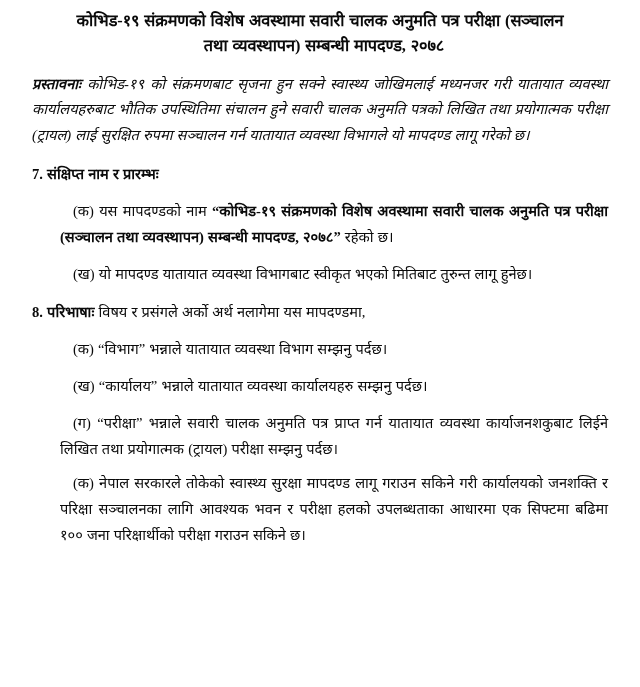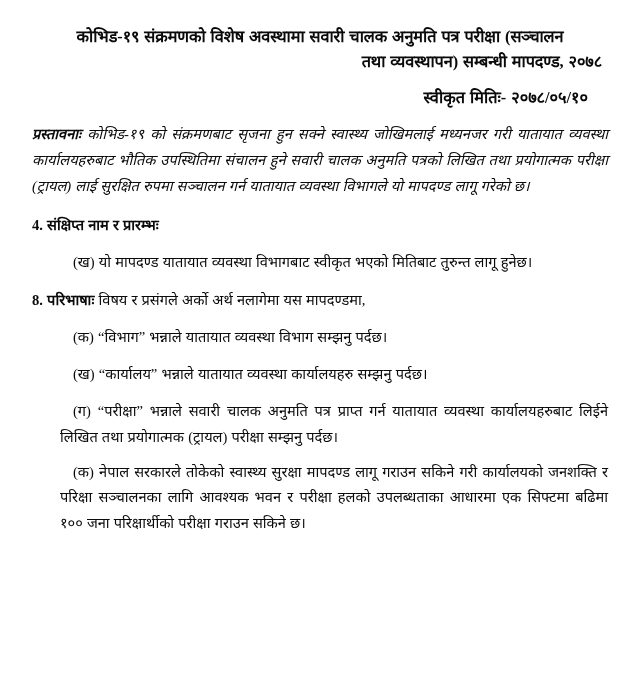--- a/index.html
+++ b/index.html
@@ -14,39 +14,37 @@
     font-family: "Liberation Serif", "DejaVu Serif", serif;
     color: #0a0a0a;
     -webkit-font-smoothing: antialiased;
   }
   .page {
     position: relative;
     width: 640px;
     height: 525px;
     box-sizing: border-box;
     padding: 0 32px;
-    margin-top: 16px;
   }
 
   
   .doc-title {
     margin: 0;
     padding-top: 9px;
     text-align: center;
     font-size: 16.3px;
     font-weight: bold;
     line-height: 1.52;
     letter-spacing: -0.1px;
     word-spacing: 1px;
   }
   .doc-title .t-line { display: block; }
   .doc-title .t-line-2 {
     padding-left: 14px;
     padding-right: 6px;
-    text-align: right;
   }
 
   .approval-date {
     margin: 0;
     padding-top: 12px;
     padding-right: 20px;
     text-align: right;
     font-size: 16.3px;
     font-weight: bold;
     line-height: 1.4;
@@ -103,33 +101,33 @@
 </head>
 <body>
 
 <div class="page">
 
   <h1 class="doc-title">
     <span class="t-line t-line-1">कोभिड-१९ संक्रमणको विशेष अवस्थामा सवारी चालक अनुमति पत्र परीक्षा (सञ्चालन</span>
     <span class="t-line t-line-2">तथा व्यवस्थापन) सम्बन्धी मापदण्ड, २०७८</span>
   </h1>
 
-  <p class="approval-date">स्वीकृत मितिः- २०७८/०५/१०</p>
 
   <p class="para preamble"><span class="lead">प्रस्तावनाः</span><span> कोभिड-१९ को संक्रमणबाट सृजना हुन सक्ने स्वास्थ्य जोखिमलाई मध्यनजर गरी यातायात व्यवस्था कार्यालयहरुबाट भौतिक उपस्थितिमा संचालन हुने सवारी चालक अनुमति पत्रको लिखित तथा प्रयोगात्मक परीक्षा (ट्रायल) लाई सुरक्षित रुपमा सञ्चालन गर्न यातायात व्यवस्था विभागले यो मापदण्ड लागू गरेको छ।</span></p>
 
-  <p class="section-heading"><span class="hd">4. संक्षिप्त नाम र प्रारम्भः</span><span></span></p>
+  <p class="section-heading"><span class="hd">7. संक्षिप्त नाम र प्रारम्भः</span><span></span></p>
 
+  <p class="clause"><span>(क) यस मापदण्डको नाम </span><span class="q">“कोभिड-१९ संक्रमणको विशेष अवस्थामा सवारी चालक अनुमति पत्र परीक्षा (सञ्चालन तथा व्यवस्थापन) सम्बन्धी मापदण्ड, २०७८”</span><span> रहेको छ।</span></p>
 
   <p class="clause"><span>(ख) यो मापदण्ड यातायात व्यवस्था विभागबाट स्वीकृत भएको मितिबाट तुरुन्त लागू हुनेछ।</span></p>
 
   <p class="section-heading"><span class="hd">8. परिभाषाः</span><span> विषय र प्रसंगले अर्को अर्थ नलागेमा यस मापदण्डमा,</span></p>
 
   <p class="clause"><span>(क) “विभाग” भन्नाले यातायात व्यवस्था विभाग सम्झनु पर्दछ।</span></p>
 
   <p class="clause"><span>(ख) “कार्यालय” भन्नाले यातायात व्यवस्था कार्यालयहरु सम्झनु पर्दछ।</span></p>
 
-  <p class="clause"><span>(ग) “परीक्षा” भन्नाले सवारी चालक अनुमति पत्र प्राप्त गर्न यातायात व्यवस्था कार्यालयहरुबाट लिईने लिखित तथा प्रयोगात्मक (ट्रायल) परीक्षा सम्झनु पर्दछ।</span></p>
+  <p class="clause"><span>(ग) “परीक्षा” भन्नाले सवारी चालक अनुमति पत्र प्राप्त गर्न यातायात व्यवस्था कार्याजनशकुबाट लिईने लिखित तथा प्रयोगात्मक (ट्रायल) परीक्षा सम्झनु पर्दछ।</span></p>
 
 
   <p class="clause tight"><span>(क) नेपाल सरकारले तोकेको स्वास्थ्य सुरक्षा मापदण्ड लागू गराउन सकिने गरी कार्यालयको जनशक्ति र परिक्षा सञ्चालनका लागि आवश्यक भवन र परीक्षा हलको उपलब्धताका आधारमा एक सिफ्टमा बढिमा १०० जना परिक्षार्थीको परीक्षा गराउन सकिने छ।</span></p>
 
 </div>
 
 </body></html>

